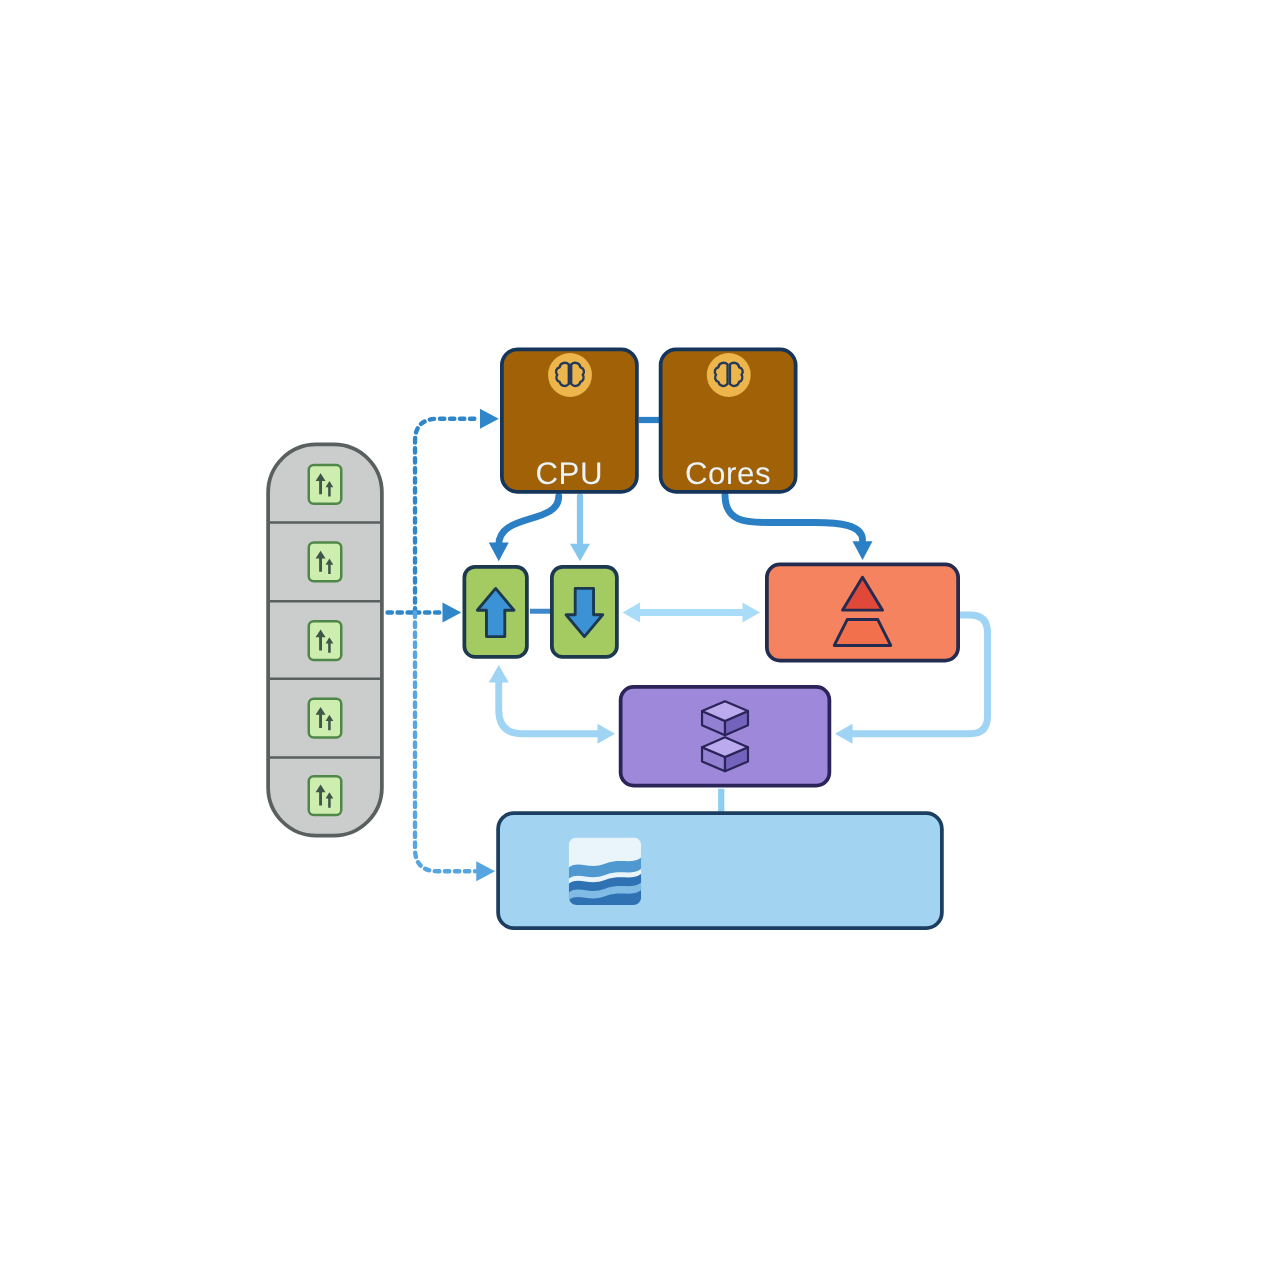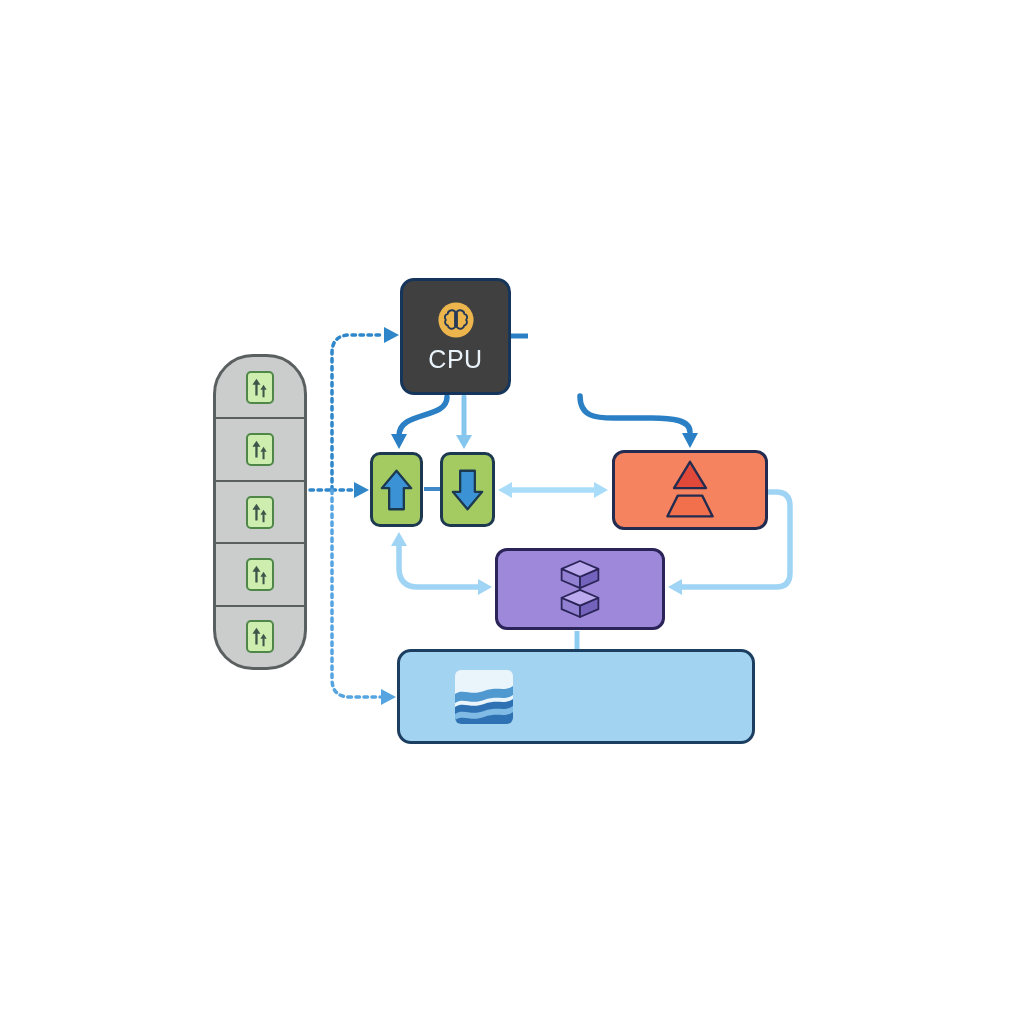--- a/index.html
+++ b/index.html
@@ -5,21 +5,21 @@
   html,body{margin:0;padding:0;background:#ffffff;font-family:"Liberation Sans",sans-serif;}
   .canvas{position:relative;width:1024px;height:1024px;background:#ffffff;overflow:hidden;}
   svg.layer{position:absolute;left:0;top:0;}
   .node{position:absolute;box-sizing:border-box;display:flex;align-items:center;justify-content:center;}
   
   .queue{left:213px;top:354px;width:94px;height:316px;background:#cbcdcc;border:3px solid #5a5f60;border-radius:40px;flex-direction:column;overflow:hidden;padding:0;}
   .queue-slot{flex:1;width:100%;display:flex;align-items:center;justify-content:center;border-bottom:2px solid #5a5f60;}
   .queue-slot:last-child{border-bottom:none;}
   .chip{width:28px;height:33px;background:#cdeeae;border:2px solid #4f8749;border-radius:5px;display:flex;align-items:center;justify-content:center;box-sizing:border-box;}
   
-  .bluebox{width:111px;height:117px;background:#404040;border:3px solid #16355b;border-radius:14px;flex-direction:column;gap:6px;}
+  .bluebox{width:111px;height:117px;background:#a16207;border:3px solid #16355b;border-radius:14px;flex-direction:column;gap:6px;justify-content:space-between;}
   #cpu{left:400px;top:278px;}
   #cores{left:527px;top:278px;}
   .bluebox .lbl{color:#eaf3fa;font-size:25px;letter-spacing:.5px;line-height:1;margin-top:2px;}
   
   .greenbox{width:53px;height:75px;background:#a3cb61;border:3px solid #1c394f;border-radius:10px;}
   #scale-up{left:370px;top:452px;}
   #scale-down{left:440px;top:452px;width:55px;}
   
   #priority{left:612px;top:450px;width:156px;height:80px;background:#f5835f;border:3px solid #232c50;border-radius:12px;}
   
@@ -125,20 +125,28 @@
 
   <div class="node bluebox" id="cpu">
     <svg width="38" height="38" viewBox="0 0 40 40">
       <circle cx="20" cy="20" r="18.5" fill="#ecb64d"></circle>
       <path d="M19 11 C16 8.5 11.5 10 11.3 13.5 C8.2 14.2 7.3 17.8 9.3 19.8 C7.6 21.8 8.6 25.2 11.3 25.8 C11.9 29 15.8 30.3 18 28.3 L19 27.5 Z" fill="#ecb64d" stroke="#243a58" stroke-width="2" stroke-linejoin="round"></path>
       <path d="M21 11 C24 8.5 28.5 10 28.7 13.5 C31.8 14.2 32.7 17.8 30.7 19.8 C32.4 21.8 31.4 25.2 28.7 25.8 C28.1 29 24.2 30.3 22 28.3 L21 27.5 Z" fill="#ecb64d" stroke="#243a58" stroke-width="2" stroke-linejoin="round"></path>
     </svg>
     <div class="lbl">CPU</div>
   </div>
 
+  <div class="node bluebox" id="cores">
+    <svg width="38" height="38" viewBox="0 0 40 40">
+      <circle cx="20" cy="20" r="18.5" fill="#ecb64d"></circle>
+      <path d="M19 11 C16 8.5 11.5 10 11.3 13.5 C8.2 14.2 7.3 17.8 9.3 19.8 C7.6 21.8 8.6 25.2 11.3 25.8 C11.9 29 15.8 30.3 18 28.3 L19 27.5 Z" fill="#ecb64d" stroke="#243a58" stroke-width="2" stroke-linejoin="round"></path>
+      <path d="M21 11 C24 8.5 28.5 10 28.7 13.5 C31.8 14.2 32.7 17.8 30.7 19.8 C32.4 21.8 31.4 25.2 28.7 25.8 C28.1 29 24.2 30.3 22 28.3 L21 27.5 Z" fill="#ecb64d" stroke="#243a58" stroke-width="2" stroke-linejoin="round"></path>
+    </svg>
+    <div class="lbl">Cores</div>
+  </div>
 
   <div class="node greenbox" id="scale-up">
     <svg width="33" height="44" viewBox="0 0 36 48">
       <polygon points="18,3 34,22 26,22 26,45 10,45 10,22 2,22" fill="#3b93d6" stroke="#1c394f" stroke-width="2.5" stroke-linejoin="round"></polygon>
     </svg>
   </div>
 
   <div class="node greenbox" id="scale-down">
     <svg width="33" height="44" viewBox="0 0 36 48">
       <polygon points="18,45 2,26 10,26 10,3 26,3 26,26 34,26" fill="#3b93d6" stroke="#1c394f" stroke-width="2.5" stroke-linejoin="round"></polygon>

